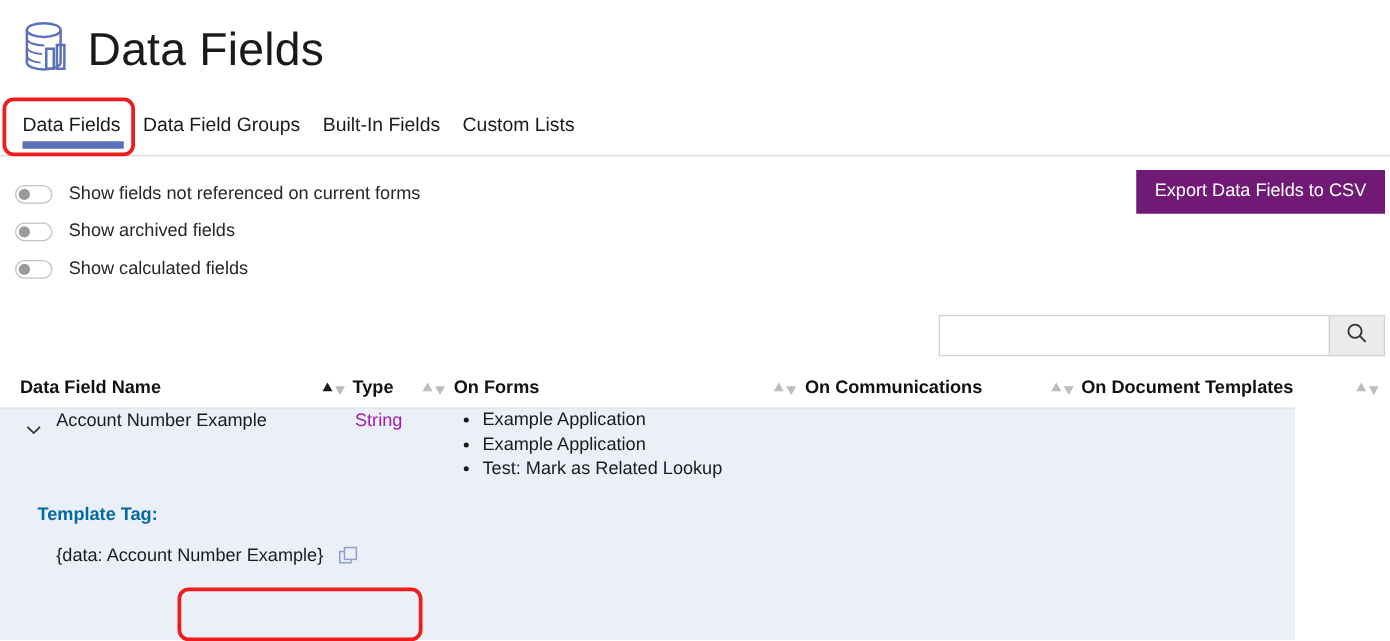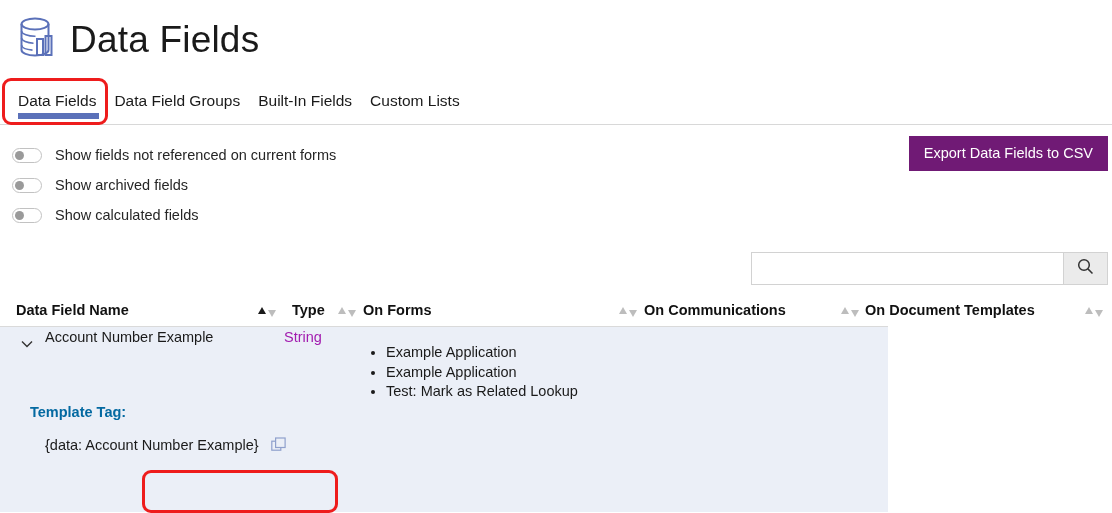--- a/index.html
+++ b/index.html
@@ -74,38 +74,38 @@
     width: 312px; height: 33px; border: 1px solid #d2d2d2; border-right: none;
     background: #fff; font-size: 14px; padding: 0 8px; outline: none;
     font-family: "Liberation Sans", sans-serif; color: #222;
   }
   .search-btn {
     width: 45px; height: 33px; border: 1px solid #d2d2d2; background: #ebebeb;
     display: flex; align-items: center; justify-content: center; cursor: pointer;
   }
 
   
-  .table { position: absolute; left: 0; top: 298px; width: 888px; }
+  .table { position: absolute; left: 0; top: 298px; width: 1036px; }
   .thead {
     position: relative; height: 29px; border-bottom: 1px solid #dadada;
   }
   .th {
     position: absolute; top: 0; font-size: 14.5px; font-weight: bold;
     color: #111111; white-space: nowrap; line-height: 25px; cursor: pointer;
   }
   .sorticon { position: absolute; top: 6px; width: 18px; height: 12px; cursor: pointer; }
 
   .row {
     position: relative; background: #ebeff7; height: 185px;
   }
   .chev { position: absolute; left: 20px; top: 10px; width: 14px; height: 14px; cursor: pointer; }
   .cell-name { position: absolute; left: 45px; top: 2px; font-size: 14.5px; color: #1a1a1a; white-space: nowrap; }
   .cell-type { position: absolute; left: 268px; top: 2px; font-size: 14.5px; color: #a21caf; margin-left: 16px; }
   .cell-forms { position: absolute; left: 368px; top: 0px; }
-  .cell-forms ul { margin: 0; padding: 16px 0 0 18px; list-style: disc; }
+  .cell-forms ul { margin: 0; padding: 0 0 0 18px; list-style: disc; }
   .cell-forms li { font-size: 14.5px; color: #1a1a1a; line-height: 19.5px; white-space: nowrap; }
 
   .tmpl-label {
     position: absolute; left: 30px; top: 77px;
     font-size: 14.5px; font-weight: bold; color: #0369a1;
   }
   .tmpl-value-row { position: absolute; left: 45px; top: 110px; display: flex; align-items: center; }
   .tmpl-value { font-size: 14.5px; color: #1a1a1a; white-space: nowrap; }
   .copy-icon { margin-left: 12px; width: 16px; height: 16px; cursor: pointer; }
 
@@ -185,21 +185,21 @@
 
     <div class="thead">
       <div class="th" style="left:16px;">Data Field Name</div>
       <span class="sorticon" style="left:258px;">
         <svg width="18" height="12" viewBox="0 0 18 12">
           <polygon points="4,1 8,8 0,8" fill="#1a1a1a"></polygon>
           <polygon points="14,11 10,4 18,4" fill="#bdbdbd"></polygon>
         </svg>
       </span>
 
-      <div class="th" style="left:292px;">Type</div>
+      <div class="th" style="left:282px;">Type</div>
       <span class="sorticon" style="left:338px;">
         <svg width="18" height="12" viewBox="0 0 18 12">
           <polygon points="4,1 8,8 0,8" fill="#bdbdbd"></polygon>
           <polygon points="14,11 10,4 18,4" fill="#bdbdbd"></polygon>
         </svg>
       </span>
 
       <div class="th" style="left:363px;">On Forms</div>
       <span class="sorticon" style="left:619px;">
         <svg width="18" height="12" viewBox="0 0 18 12">

